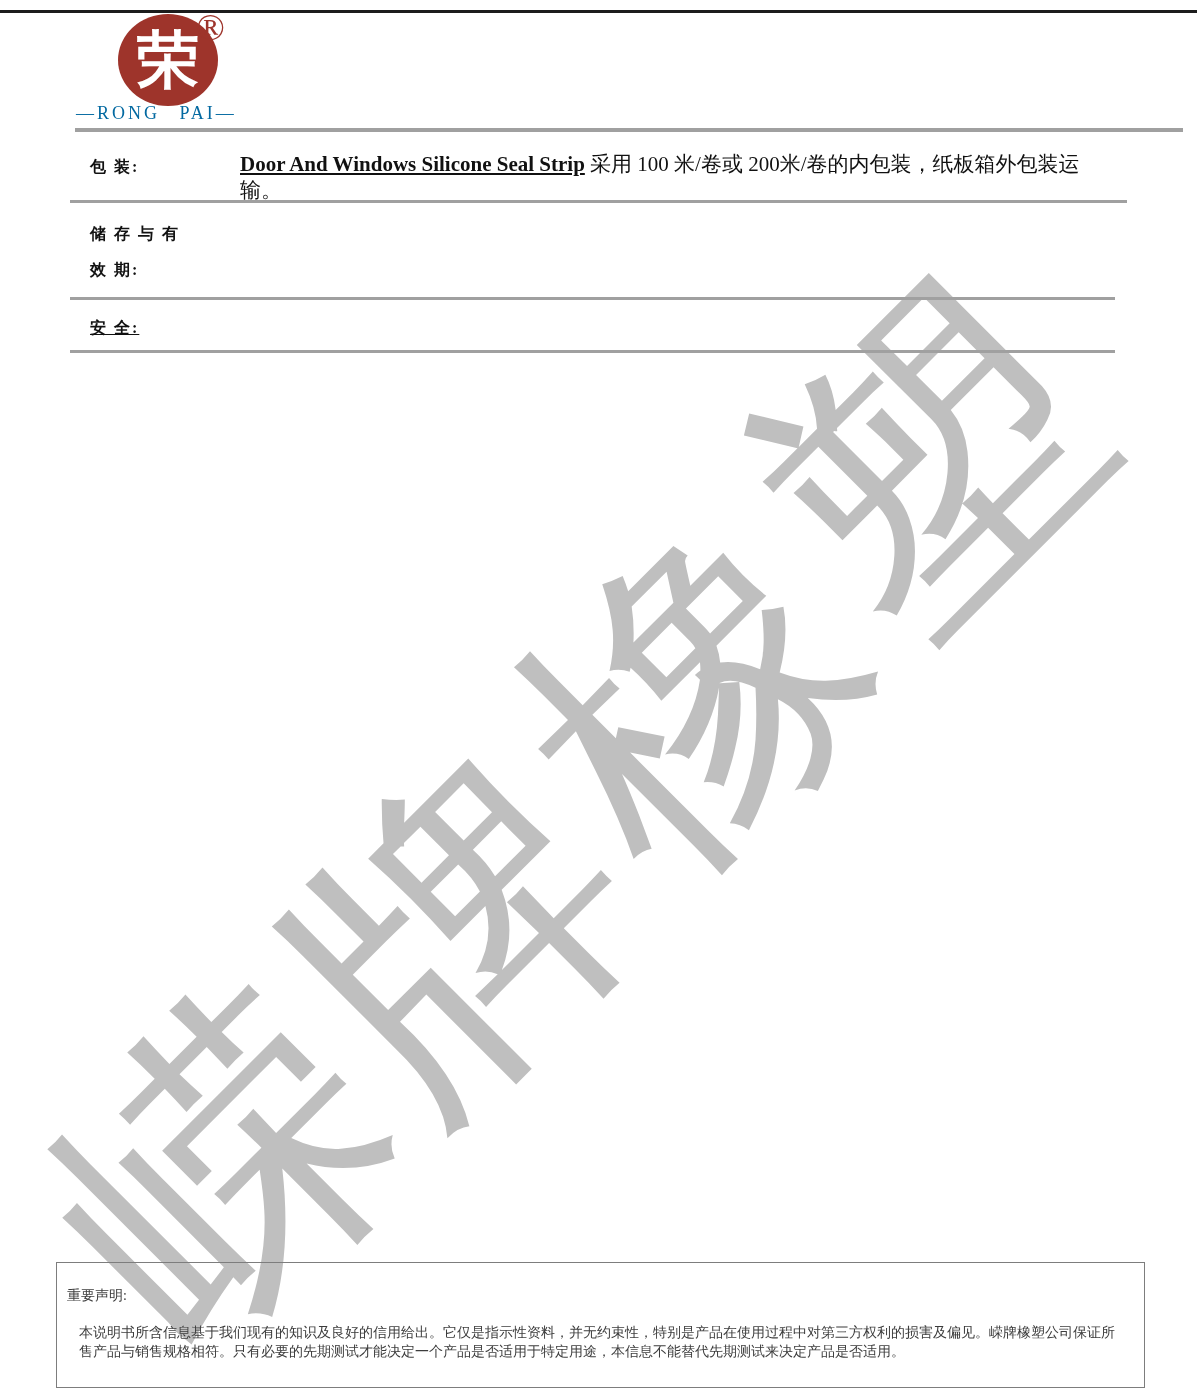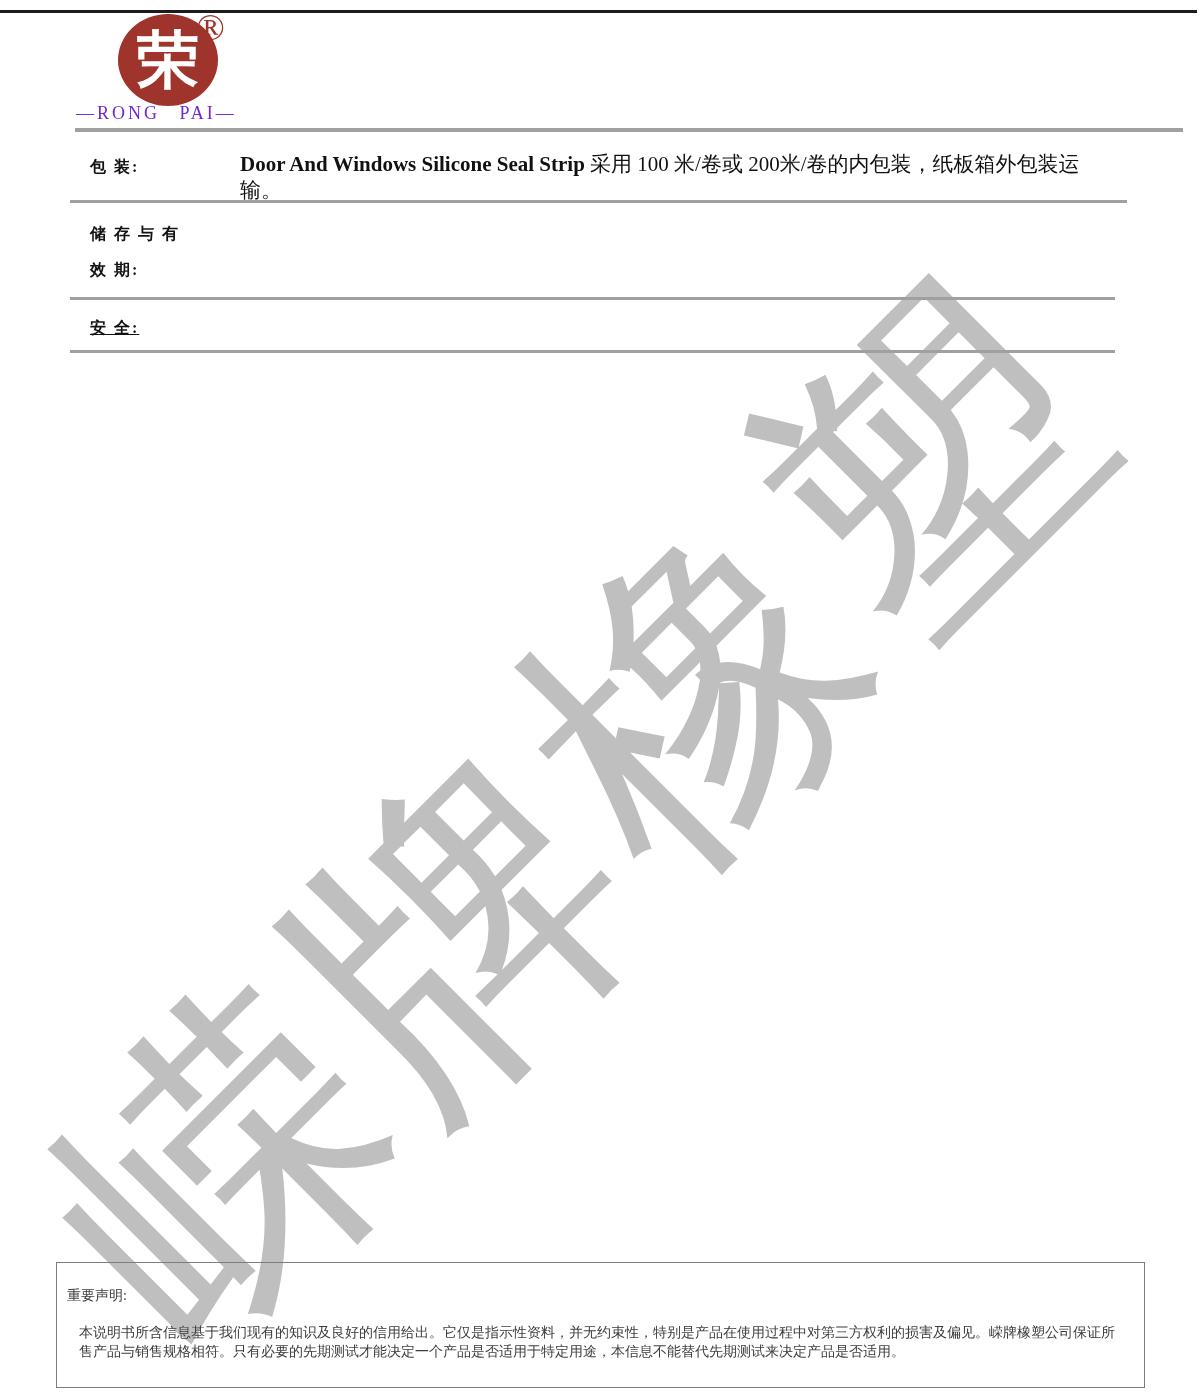--- a/index.html
+++ b/index.html
@@ -48,21 +48,21 @@
     color: #9e342b;
     font-family: "Liberation Serif", serif;
     line-height: 1;
   }
   .brand-name {
     left: 76px; top: 103px;
     width: 180px;
     font-size: 18px;
     letter-spacing: 3px;
     word-spacing: 12px;
-    color: #6d28d9;
+    color: #0369a1;
     white-space: nowrap;
   }
 
   
   .rule { background: #a0a0a0; height: 4px; }
   .rule-header { left: 75px; top: 128px; width: 1108px; }
   .rule-1 { left: 70px; top: 200px; width: 1057px; height: 3px; }
   .rule-2 { left: 70px; top: 297px; width: 1045px; height: 3px; }
   .rule-3 { left: 70px; top: 350px; width: 1045px; height: 3px; }
 
@@ -85,20 +85,21 @@
   }
   .sec1-label   { top: 149px; }
   .sec1-content { top: 151px; }
   .sec2-label   { top: 216px; }
   .sec2-content { top: 219px; line-height: 25px; }
   .sec3-label   { top: 310px; text-decoration: underline; }
   .sec3-content { top: 312px; }
   .product-name {
     font-weight: bold;
     font-family: "Liberation Serif", "DejaVu Serif", serif;
+    text-decoration: underline;
   }
 
   
   .watermark {
     left: 585px; top: 812px;
     transform: translate(-50%, -50%) rotate(-45deg);
     font-size: 318px;
     letter-spacing: 14px;
     color: #bfbfbf;
     white-space: nowrap;

